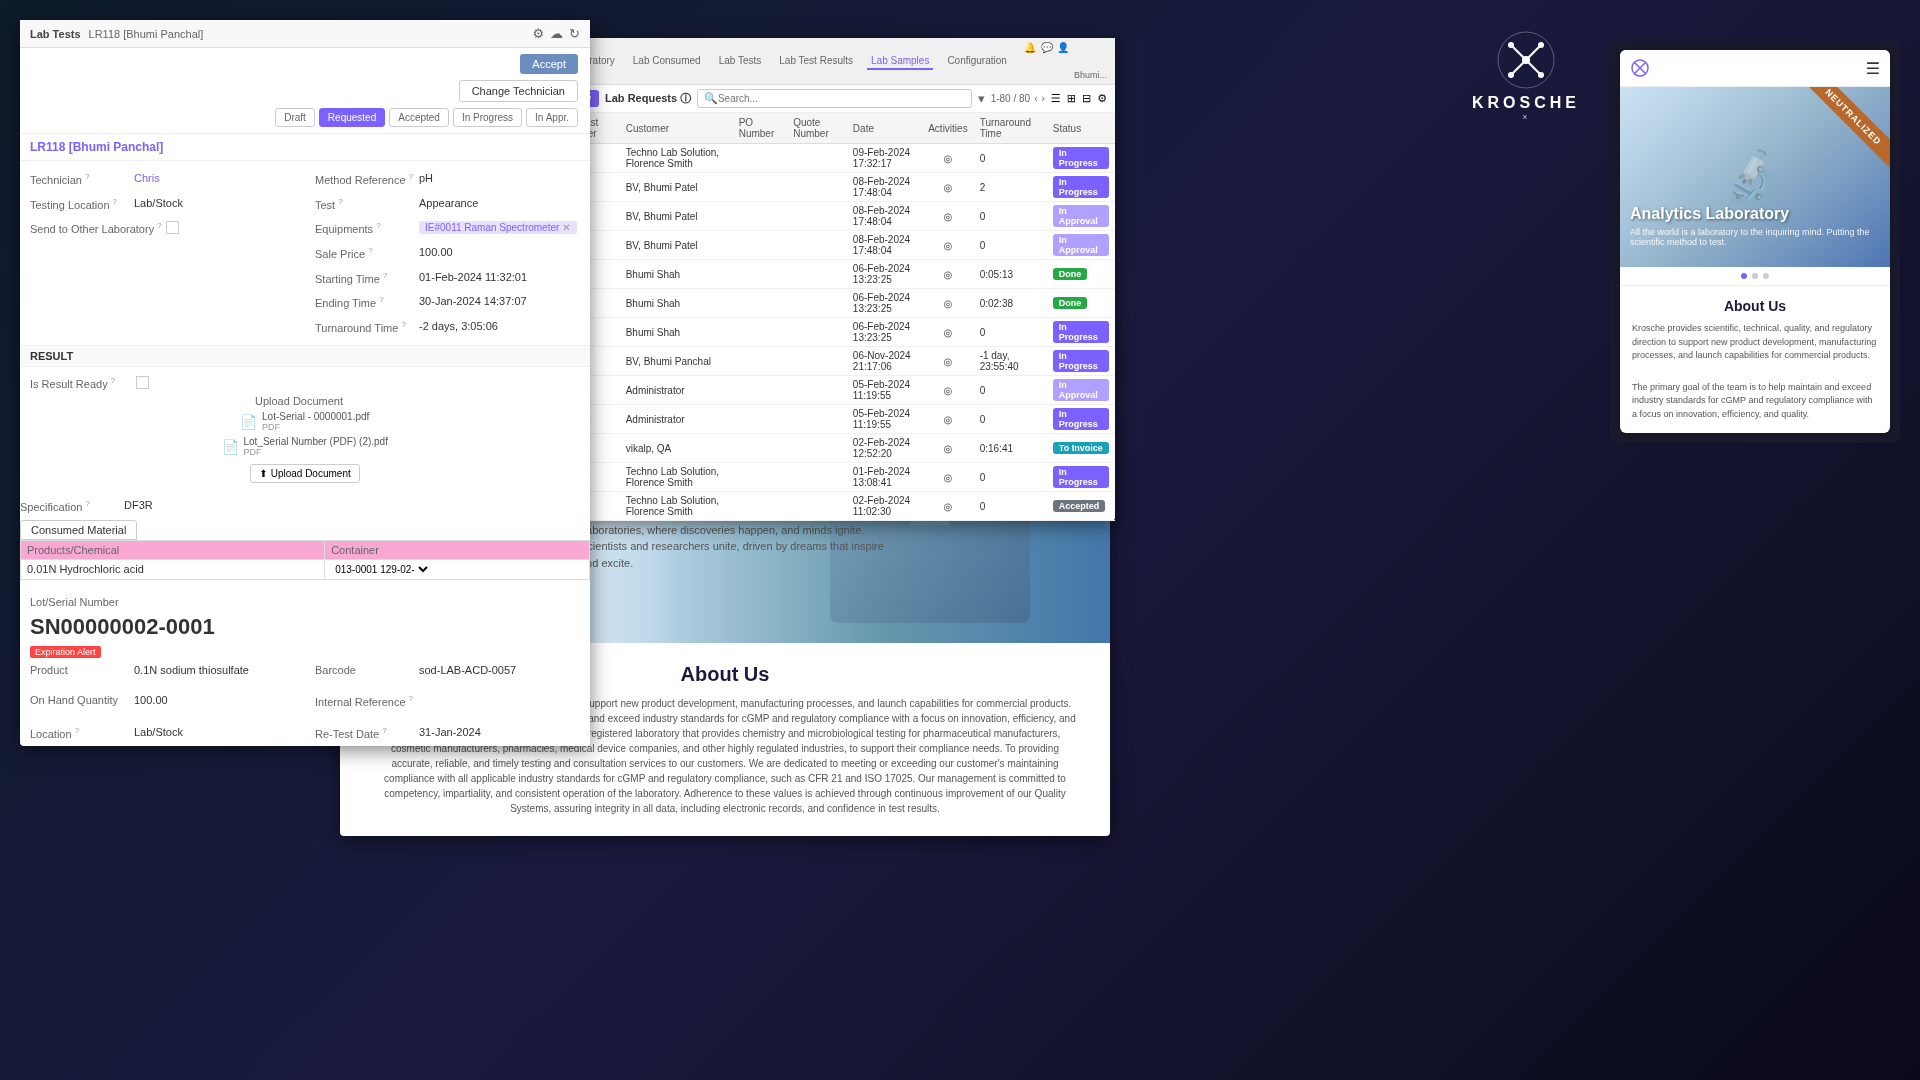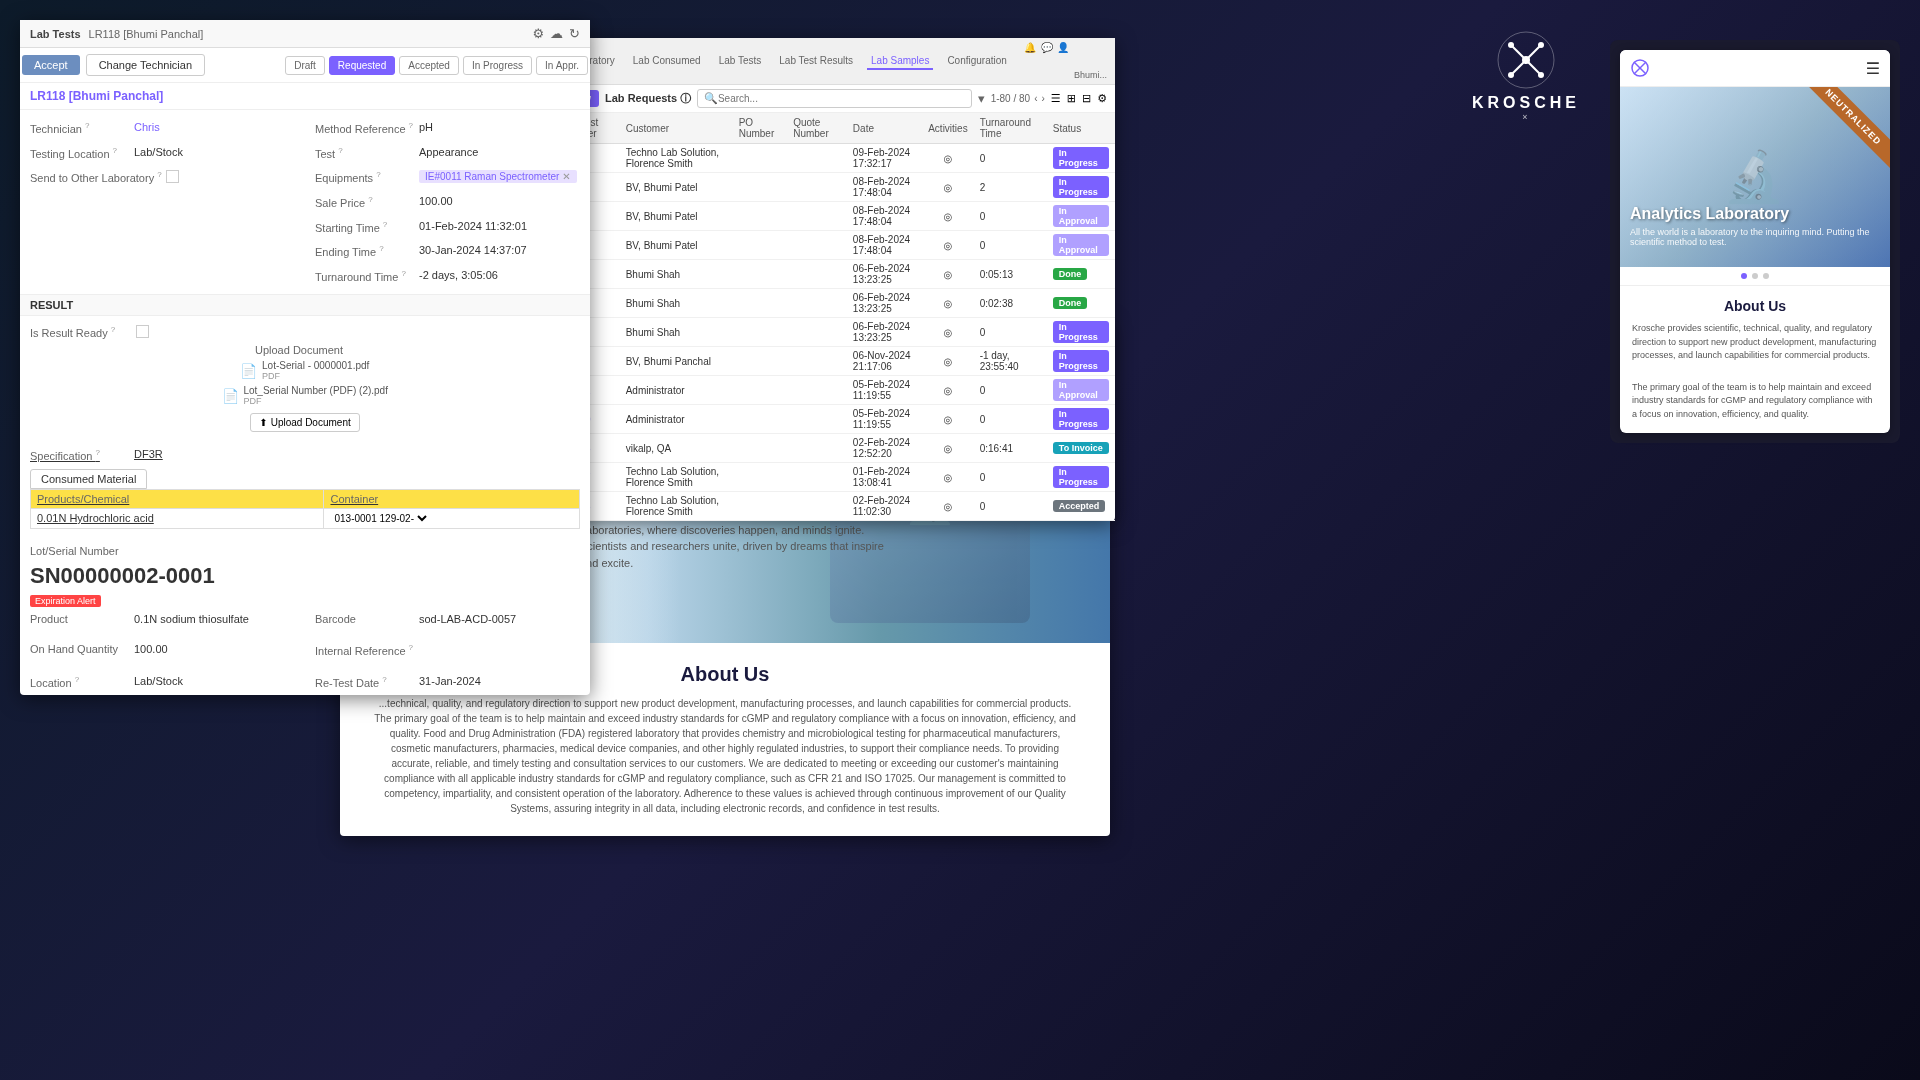--- a/index.html
+++ b/index.html
@@ -55,25 +55,26 @@
 
     .header-icons {
       margin-left: auto;
       display: flex;
       gap: 6px;
       color: #666;
       font-size: 13px;
     }
 
     .action-bar {
-      padding: 6px 2px;
+      padding: 6px 12px;
       display: flex;
       gap: 6px;
       border-bottom: 1px solid #eee;
-      align-items: center;
+      align-items: flex-end;
+      flex-direction: column;
     }
 
     .btn-accept {
       background: #6c8ebf;
       color: #fff;
       border: none;
       padding: 4px 12px;
       border-radius: 3px;
       font-size: 11px;
       cursor: pointer;
@@ -233,22 +234,21 @@
       border-radius: 3px;
       font-size: 10px;
       cursor: pointer;
       display: inline-flex;
       align-items: center;
       gap: 3px;
       margin-top: 3px;
     }
 
     .spec-section {
-      padding: 4px 10px;
-      text-decoration: underline;
+      padding: 4px 0;
     }
 
     .spec-label {
       font-size: 11px;
       color: #666;
     }
 
     .spec-value {
       font-size: 11px;
       color: #333;
@@ -265,21 +265,21 @@
     }
 
     .material-table {
       width: 100%;
       border-collapse: collapse;
       font-size: 11px;
       border: 1px solid #ddd;
     }
 
     .material-table th {
-      background: #fde047;
+      background: #f9a8d4;
       padding: 3px 6px;
       text-align: left;
       border: 1px solid #ddd;
       font-weight: normal;
       color: #666;
     }
 
     .material-table td {
       padding: 3px 6px;
       border: 1px solid #ddd;

